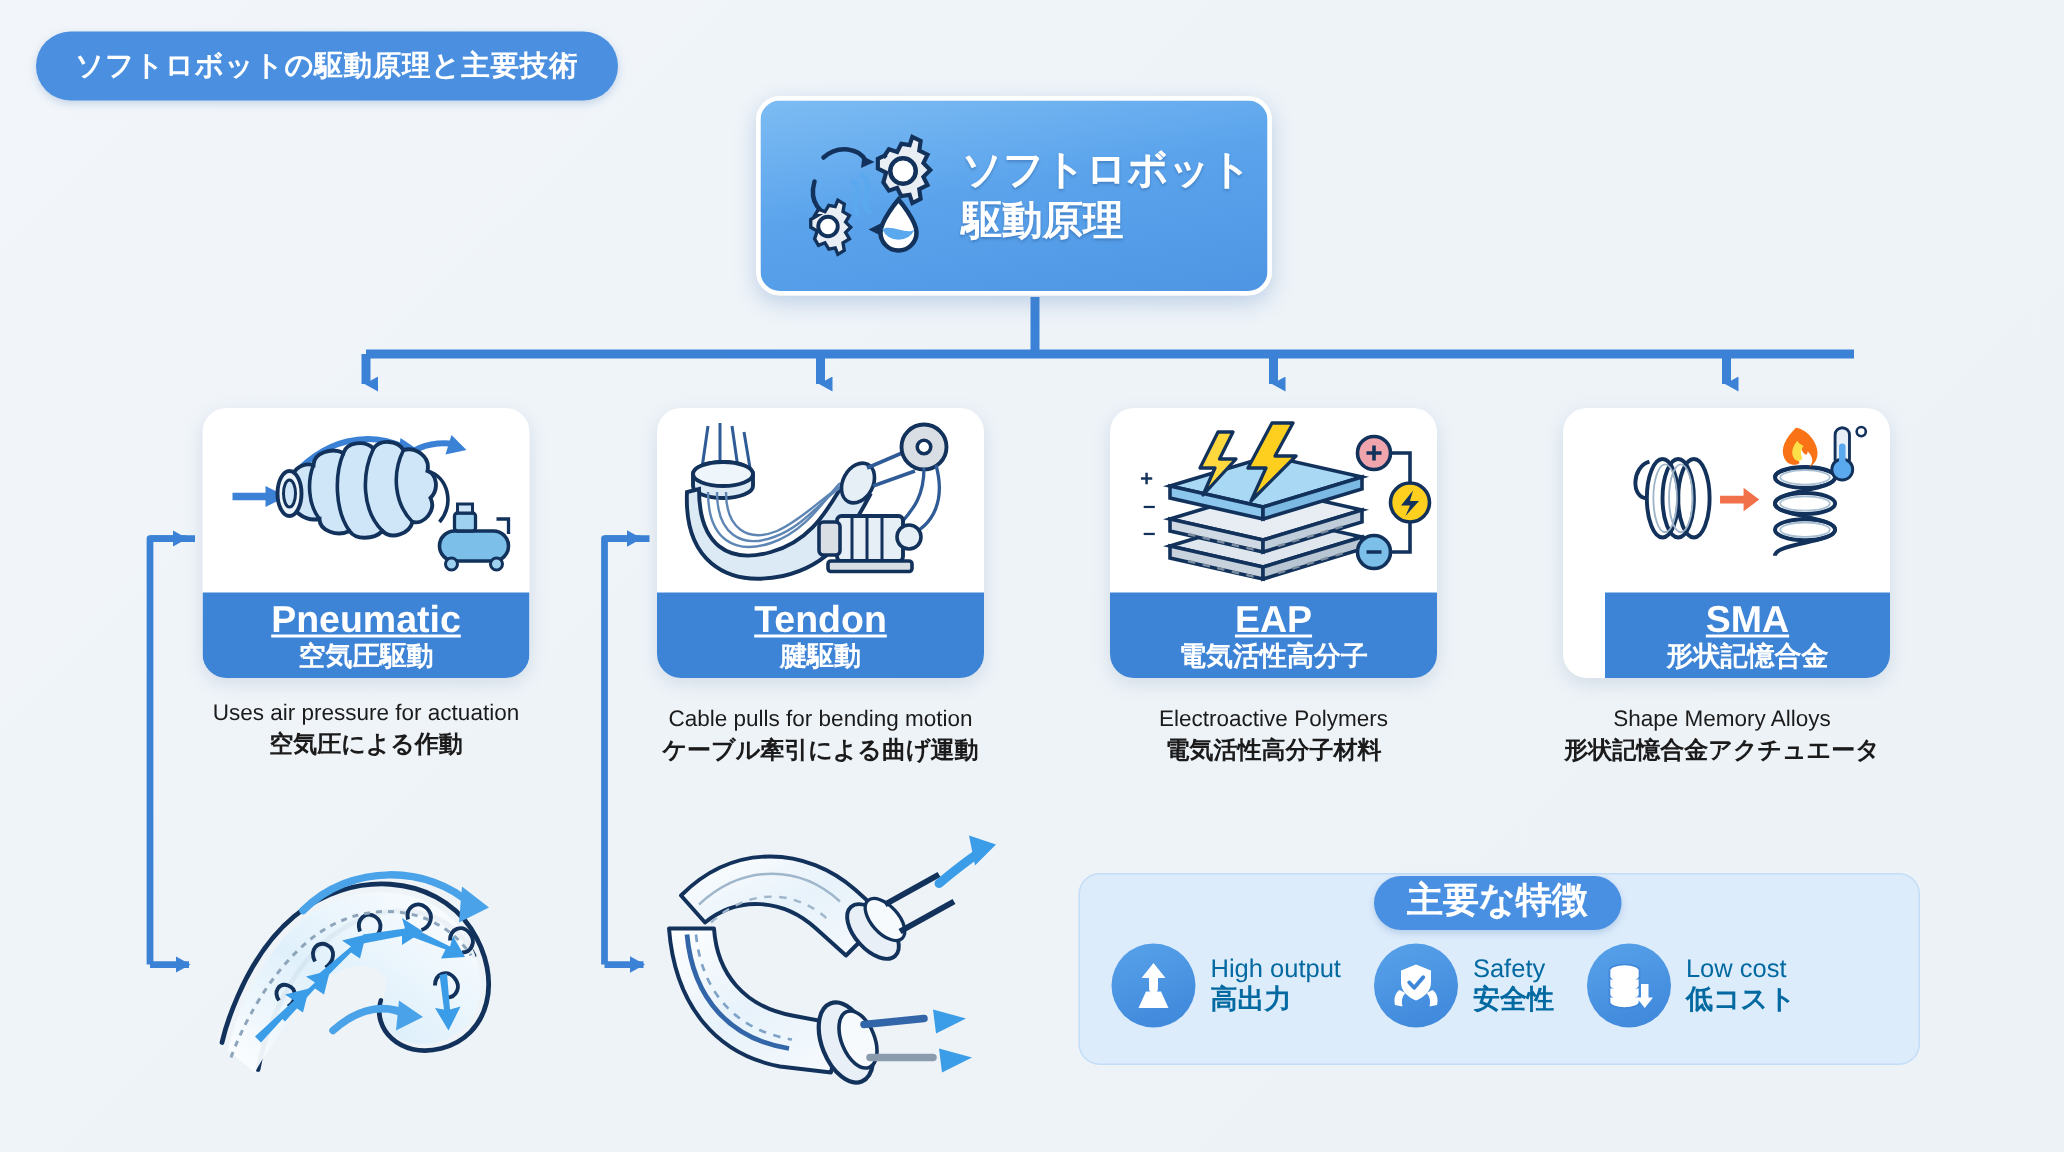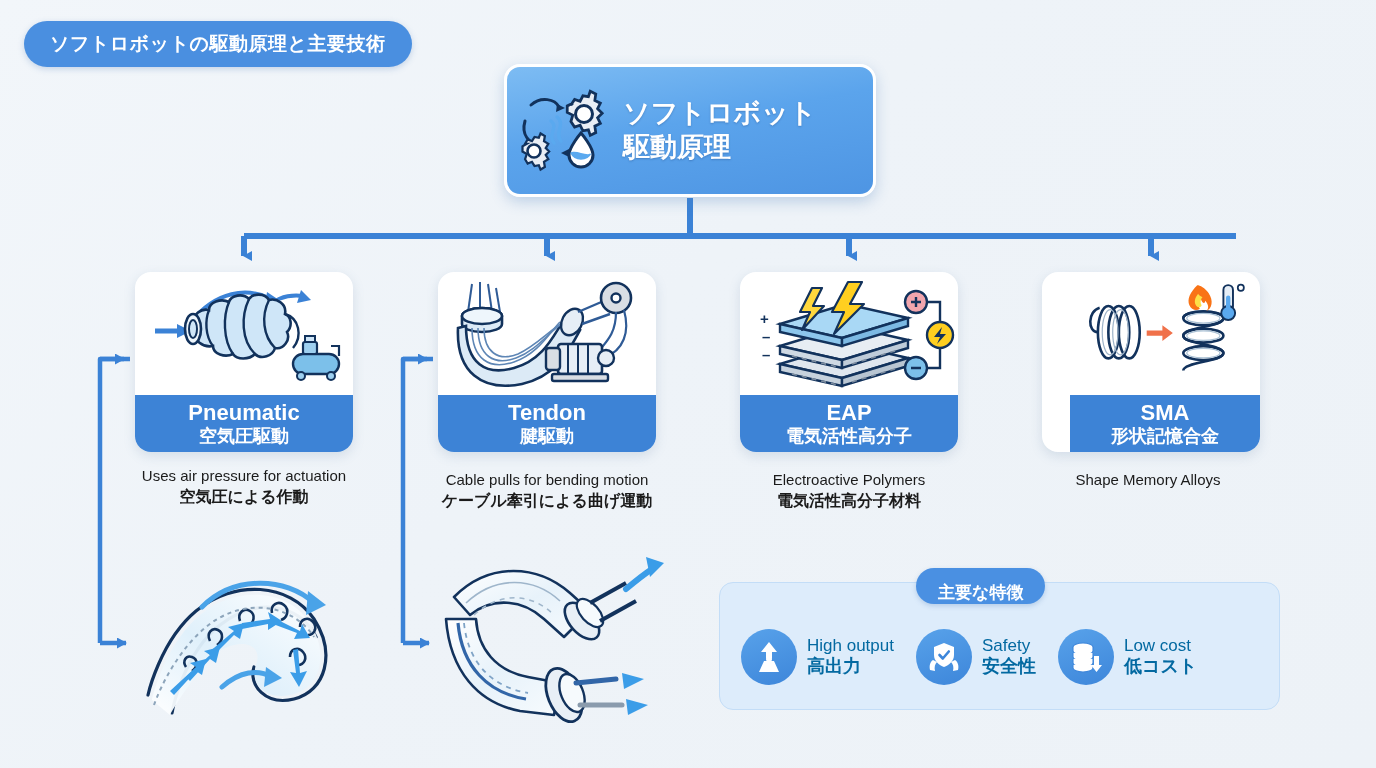--- a/index.html
+++ b/index.html
@@ -21,26 +21,27 @@
     color: #ffffff;
     font-size: 19px; font-weight: 700;
     letter-spacing: .5px;
     box-shadow: 0 2px 6px rgba(60,110,180,.25);
     white-space: nowrap;
   }
 
   
   .center-node {
     position: absolute; left: 504px; top: 64px;
-    width: 372px; height: 133px;
+    width: 344px; height: 133px;
     border-radius: 16px;
     background: linear-gradient(170deg, #7dbcf3 0%, #5ba4ec 45%, #4e95e3 100%);
     border: 3px solid #ffffff;
     box-shadow: 0 5px 14px rgba(80,130,190,.30);
     display: flex; align-items: center;
+    padding-left: 18px;
   }
   .center-node .cn-icon { width: 112px; height: 96px; flex: none; }
   .center-node .cn-text {
     color: #ffffff; font-size: 27px; font-weight: 700; line-height: 1.25;
     text-shadow: 0 1px 2px rgba(30,70,130,.35);
     margin-left: 4px;
   }
 
   
   .connectors { position: absolute; left: 0; top: 0; width: 1376px; height: 768px; pointer-events: none; }
@@ -55,21 +56,21 @@
     display: flex; flex-direction: column;
   }
   .card .card-art { flex: 1; position: relative; }
   .card .card-art svg { position: absolute; inset: 0; width: 100%; height: 100%; }
   .card .card-label {
     height: 57px; background: #3d83d6;
     display: flex; flex-direction: column;
     align-items: center; justify-content: center;
     color: #fff; line-height: 1.12;
   }
-  .card .card-label .en { font-size: 22px; font-weight: 700; }
+  .card .card-label .en { font-size: 25px; font-weight: 700; text-decoration: underline; }
   .card .card-label .ja { font-size: 18px; font-weight: 700; }
 
   .caption {
     position: absolute; width: 300px; text-align: center;
     color: #1b1b1b; line-height: 1.3;
   }
   .caption .en { font-size: 15px; font-weight: 400; display: block; }
   .caption .ja { font-size: 16px; font-weight: 700; display: block; margin-top: 1px; }
 
   
@@ -77,25 +78,25 @@
 
   
   .features-panel {
     position: absolute; left: 719px; top: 582px;
     width: 561px; height: 128px;
     background: #ddecfb;
     border: 1px solid #c3ddf7;
     border-radius: 14px;
   }
   .features-badge {
-    position: absolute; left: 916px; top: 568px;
+    position: absolute; left: 916px; top: 584px;
     height: 36px; padding: 0 22px;
     background: #4a90e2; border-radius: 18px;
-    display: flex; align-items: flex-end; justify-content: center;
-    color: #fff; font-size: 17px; font-weight: 700;
+    display: flex; align-items: flex-start; justify-content: center;
+    color: #fff; font-size: 24px; font-weight: 700;
     box-shadow: 0 2px 5px rgba(60,110,180,.25);
     white-space: nowrap;
   }
   .features-row {
     position: absolute; left: 719px; top: 612px;
     width: 561px; height: 90px;
     display: flex; align-items: center;
     padding-left: 22px; gap: 22px;
   }
   .feature { display: flex; align-items: center; gap: 10px; }
@@ -387,20 +388,21 @@
         </g>
       </svg>
     </div>
     <div class="card-label">
       <span class="en">SMA</span>
       <span class="ja">形状記憶合金</span>
     </div>
   </div>
   <div class="caption" style="left:998px; top:470px;">
     <span class="en">Shape Memory Alloys</span>
+    <span class="ja">形状記憶合金アクチュエータ</span>
   </div>
 
   <div class="illus" style="left:130px; top:545px; width:260px; height:185px;">
     <svg viewBox="0 0 260 185" style="width:100%;height:100%;">
       <defs>
         <linearGradient id="gl1" x1="0" y1="1" x2="1" y2="0">
           <stop offset="0%" stop-color="#ffffff"></stop>
           <stop offset="45%" stop-color="#dff0fb"></stop>
           <stop offset="100%" stop-color="#ffffff"></stop>
         </linearGradient>

